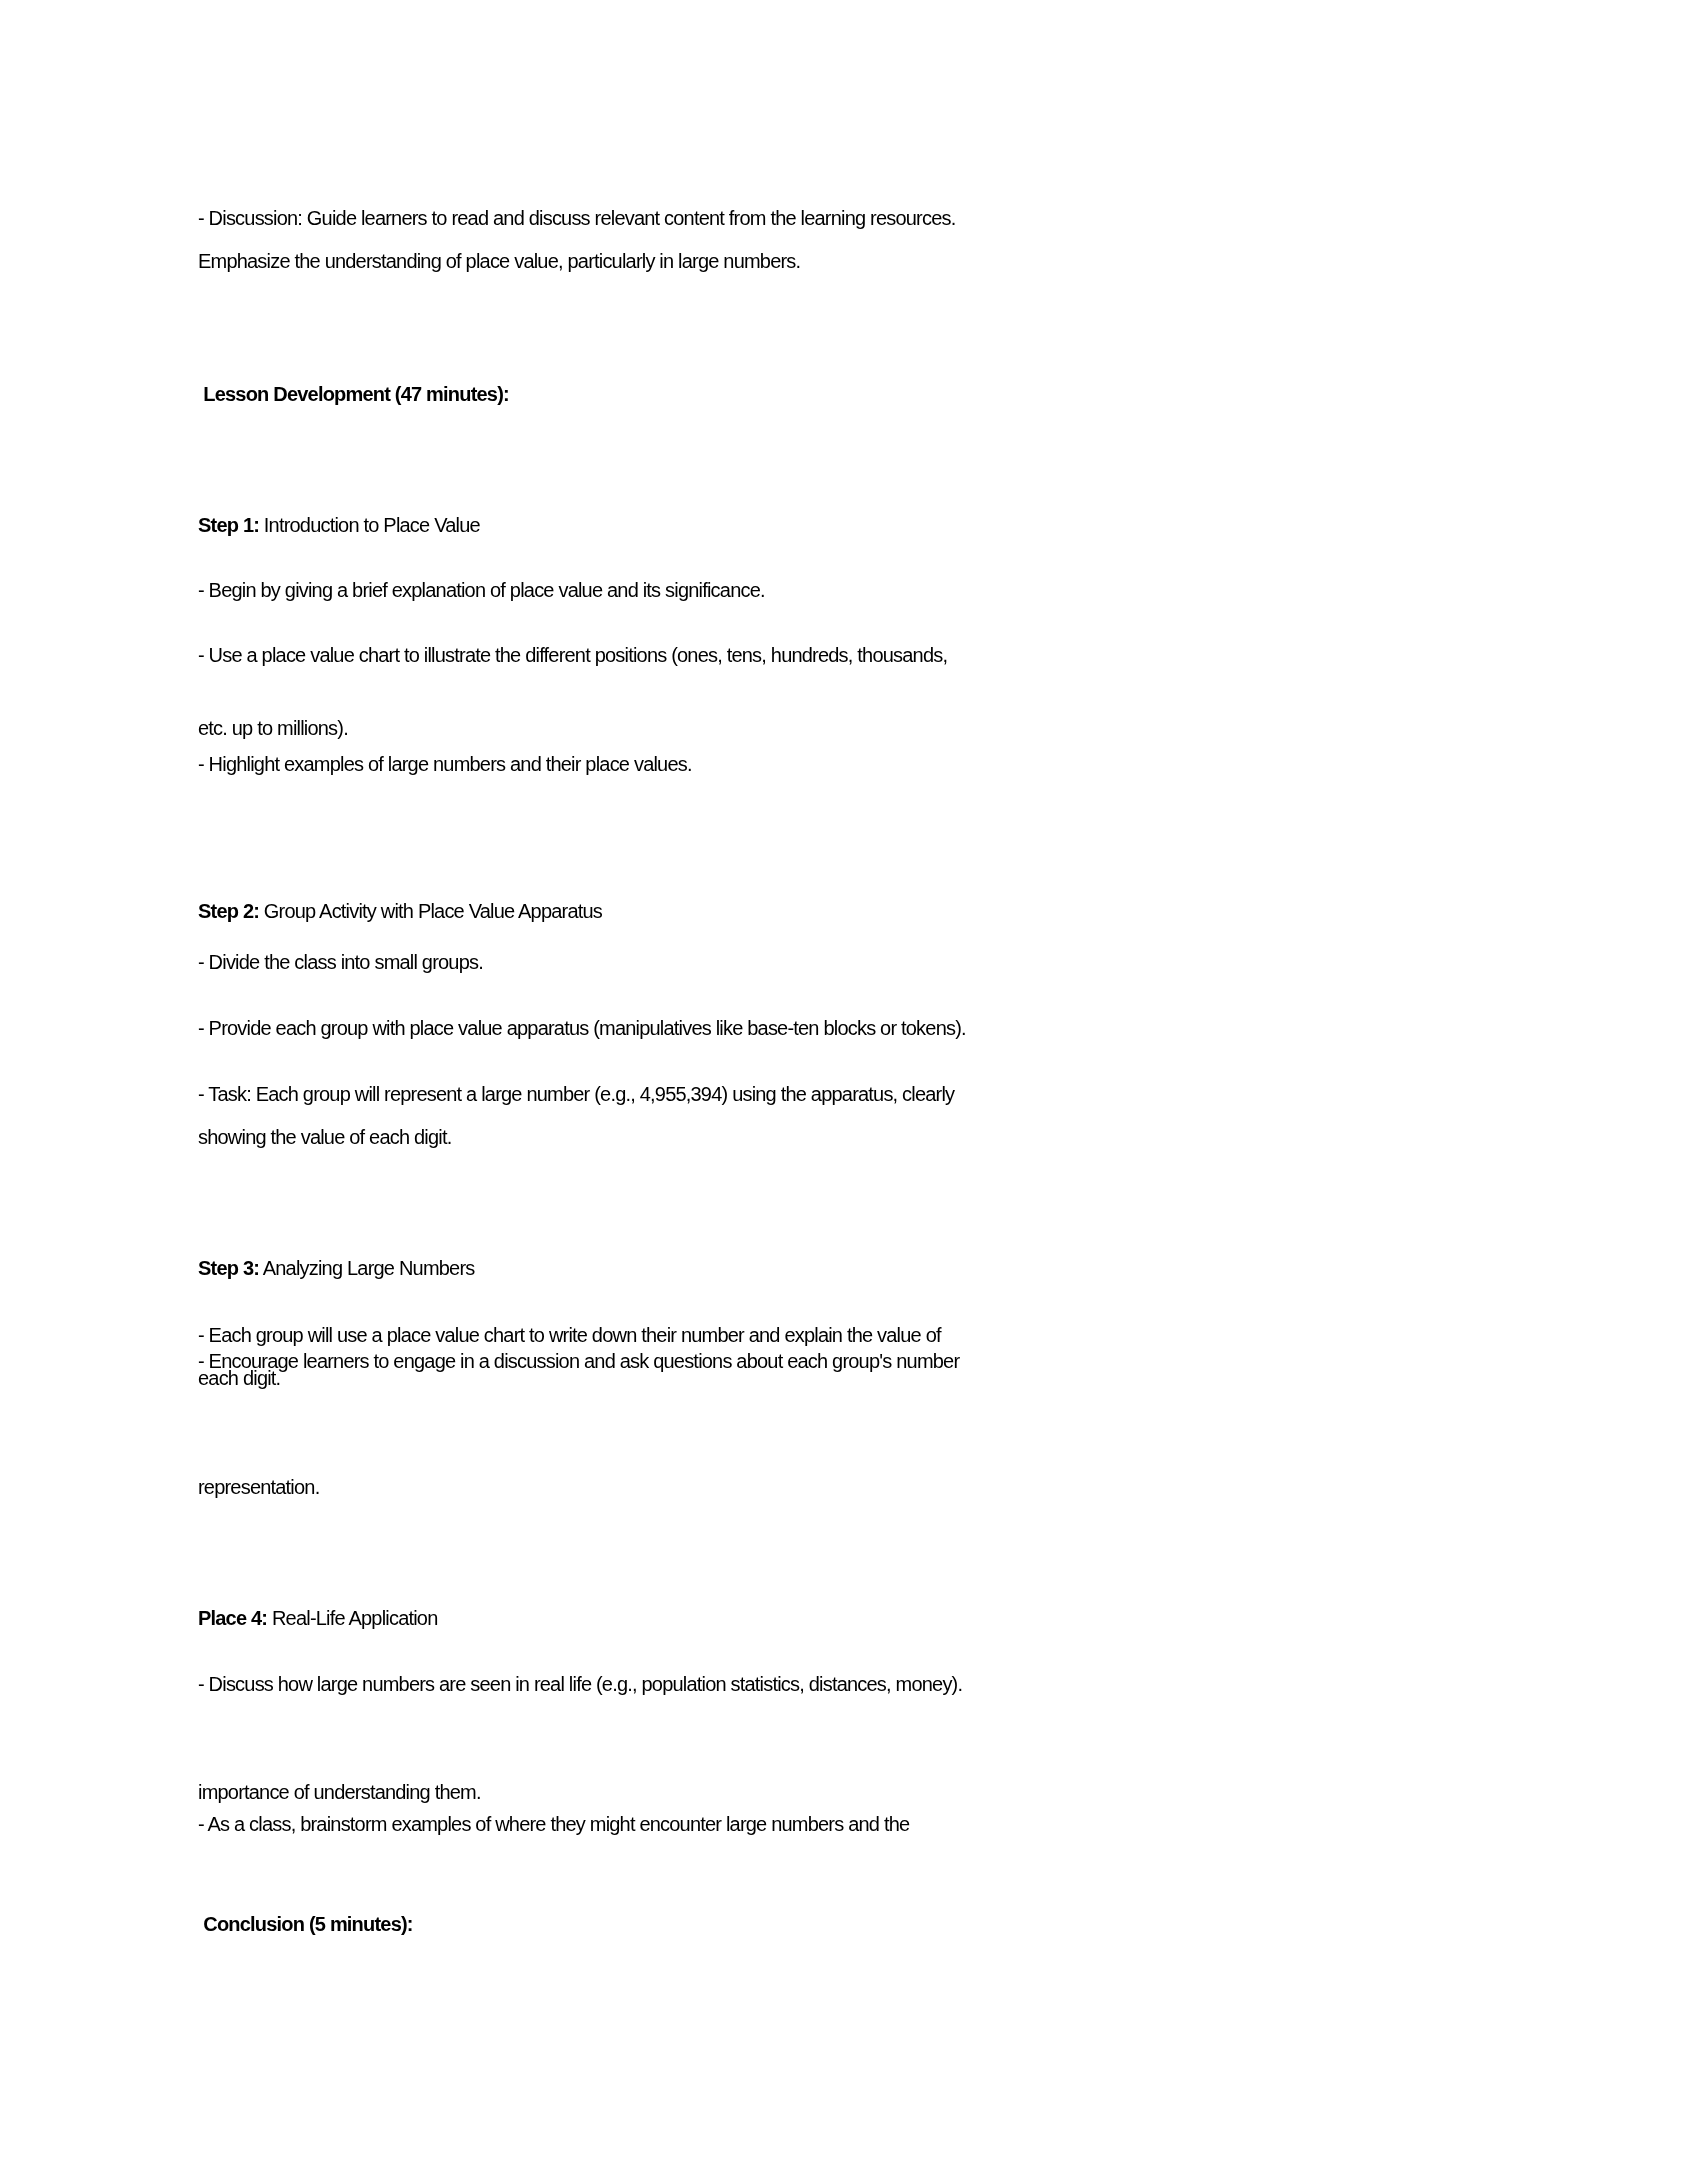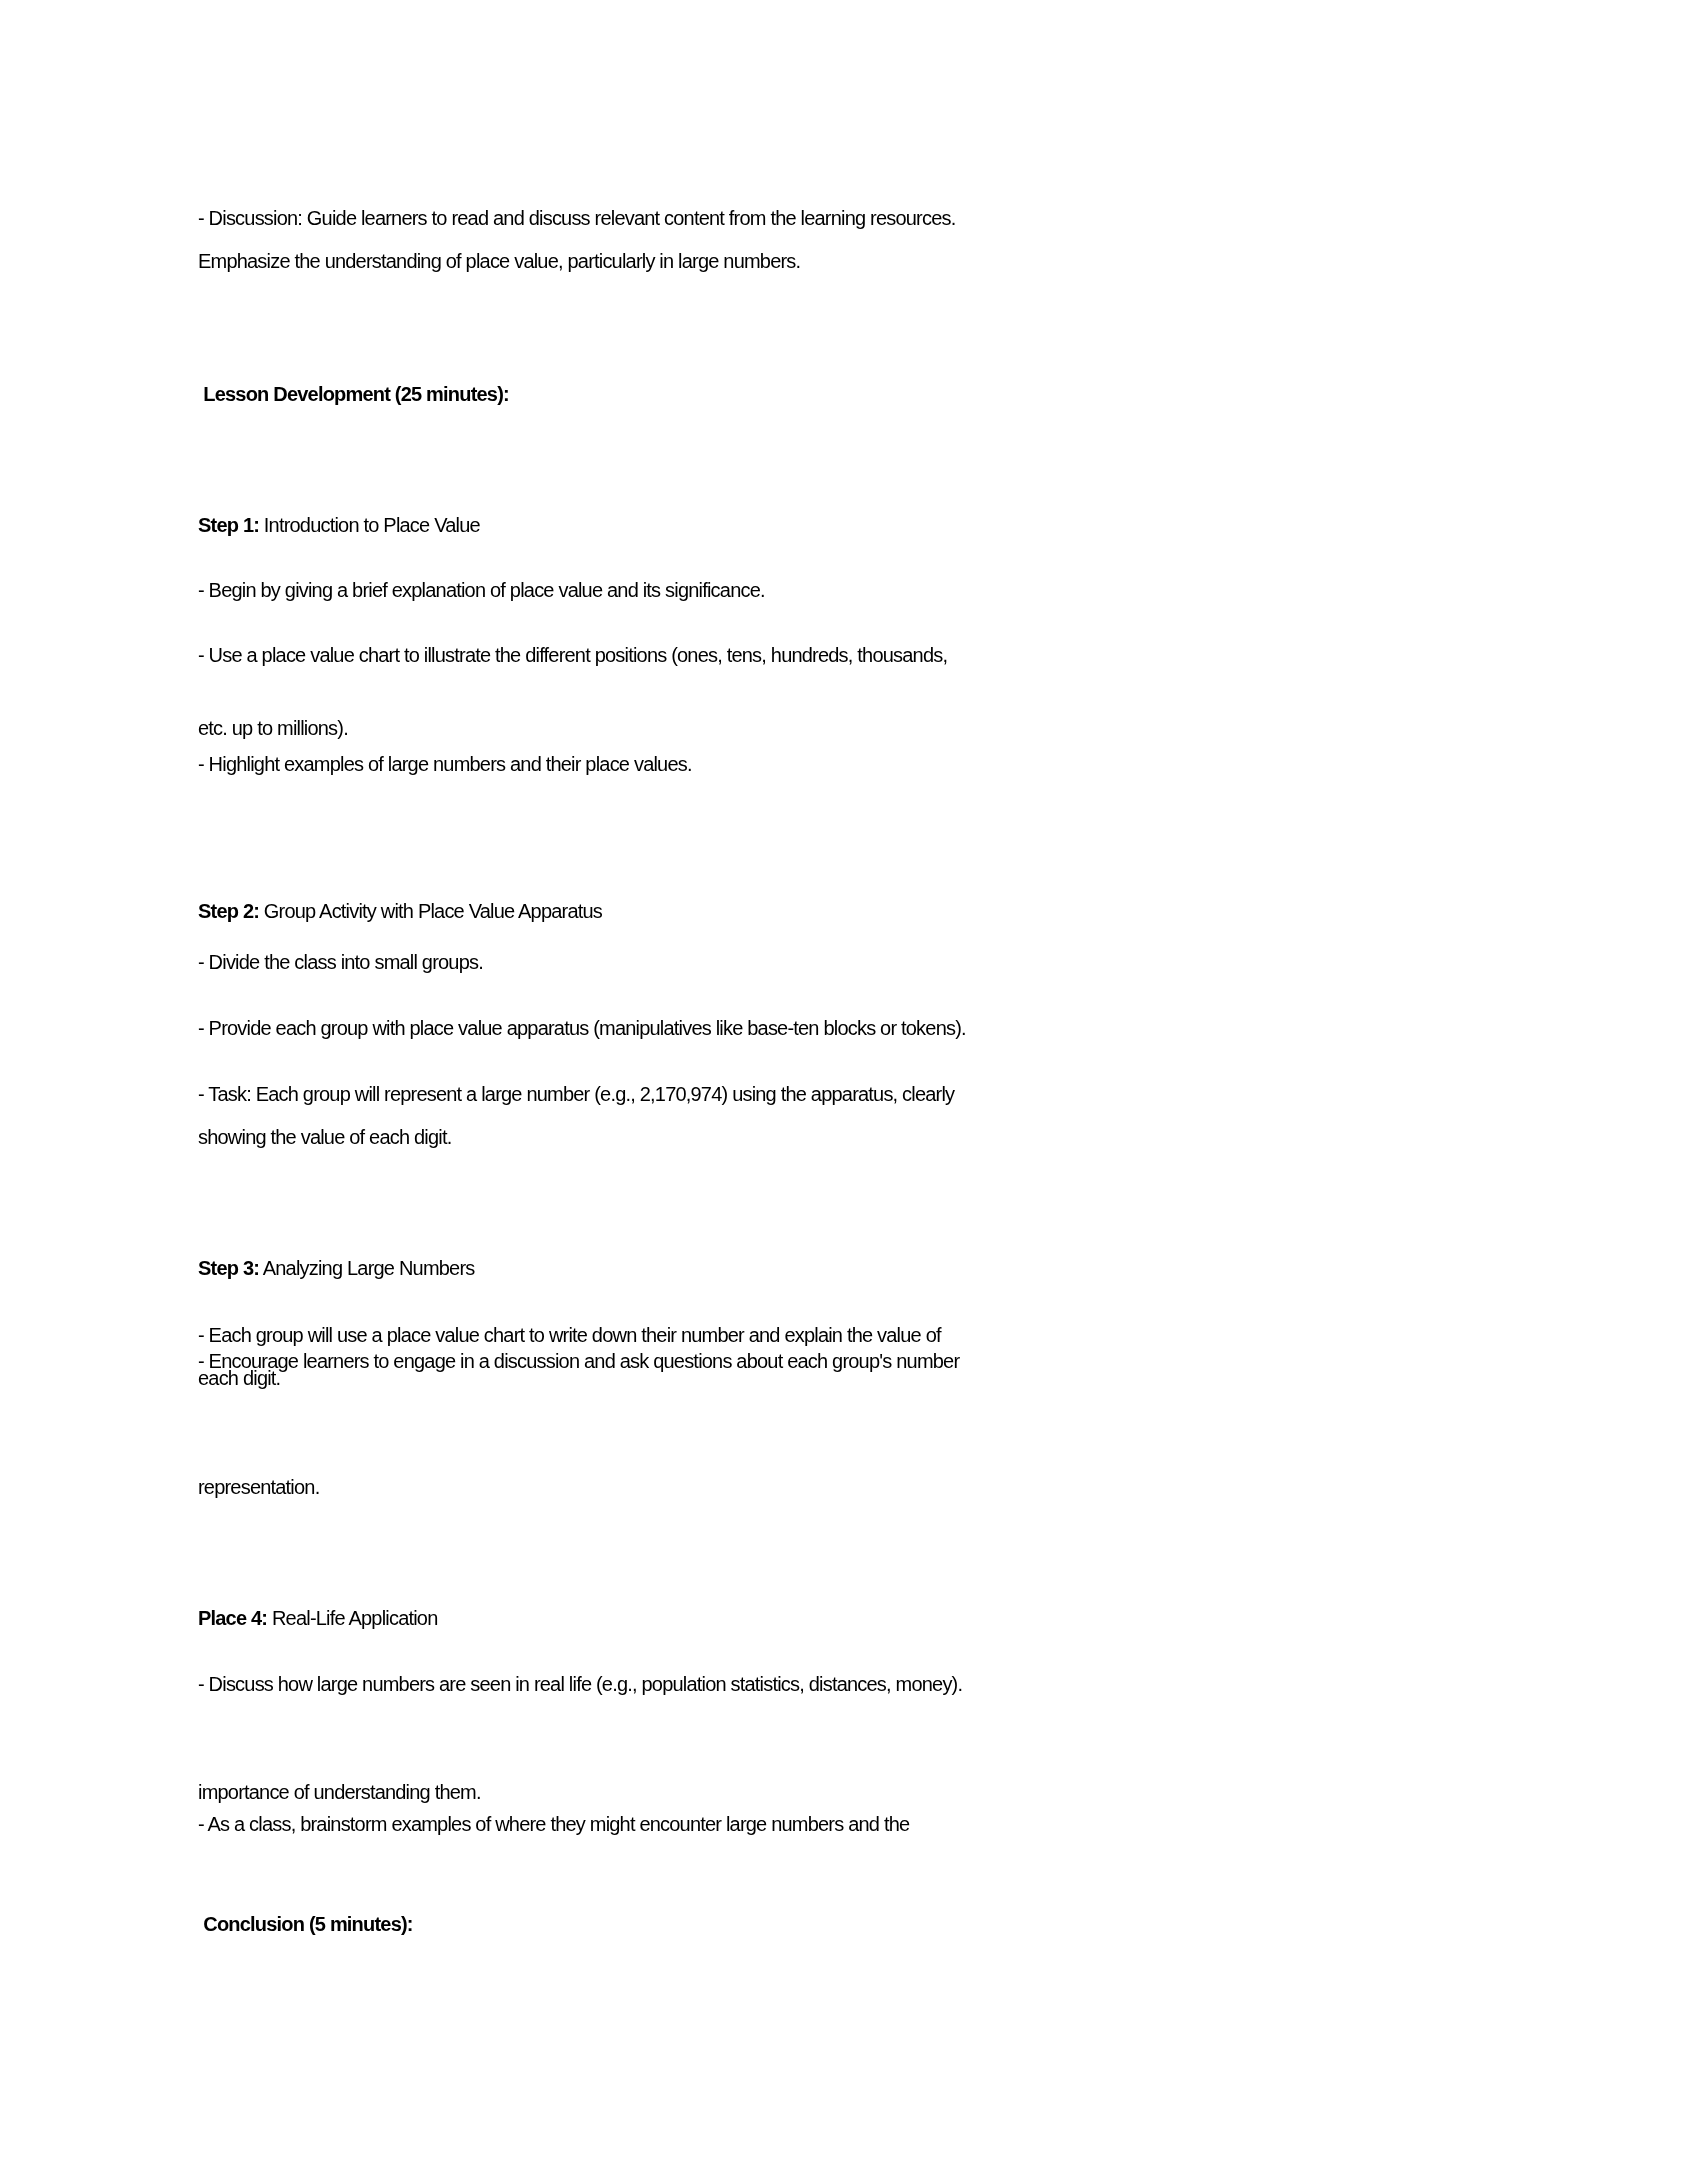--- a/index.html
+++ b/index.html
@@ -33,36 +33,36 @@
     .indent { left: 5.3px; }
   </style>
 </head>
 <body>
 
 <div class="page">
 
   <div class="line" style="top:198px">- Discussion: Guide learners to read and discuss relevant content from the learning resources.</div>
   <div class="line" style="top:241px">Emphasize the understanding of place value, particularly in large numbers.</div>
 
-  <div class="line bold indent" style="top:374px">Lesson Development (25 minutes):</div>
+  <div class="line bold indent" style="top:374px">Lesson Development (47 minutes):</div>
 
   <div class="line" style="top:505px">
     <span class="bold">Step 1:</span><span> Introduction to Place Value</span>
   </div>
   <div class="line" style="top:570px">- Begin by giving a brief explanation of place value and its significance.</div>
   <div class="line" style="top:635px">- Use a place value chart to illustrate the different positions (ones, tens, hundreds, thousands,</div>
   <div class="line" style="top:708px">etc. up to millions).</div>
   <div class="line" style="top:744px">- Highlight examples of large numbers and their place values.</div>
 
   <div class="line" style="top:891px">
     <span class="bold">Step 2:</span><span> Group Activity with Place Value Apparatus</span>
   </div>
   <div class="line" style="top:942px">- Divide the class into small groups.</div>
   <div class="line" style="top:1008px">- Provide each group with place value apparatus (manipulatives like base-ten blocks or tokens).</div>
-  <div class="line" style="top:1074px">- Task: Each group will represent a large number (e.g., 2,170,974) using the apparatus, clearly</div>
+  <div class="line" style="top:1074px">- Task: Each group will represent a large number (e.g., 4,955,394) using the apparatus, clearly</div>
   <div class="line" style="top:1117px">showing the value of each digit.</div>
 
   <div class="line" style="top:1248px">
     <span class="bold">Step 3:</span><span> Analyzing Large Numbers</span>
   </div>
   <div class="line" style="top:1315px">- Each group will use a place value chart to write down their number and explain the value of</div>
   <div class="line" style="top:1358px">each digit.</div>
   <div class="line" style="top:1341px">- Encourage learners to engage in a discussion and ask questions about each group's number</div>
   <div class="line" style="top:1467px">representation.</div>
 

